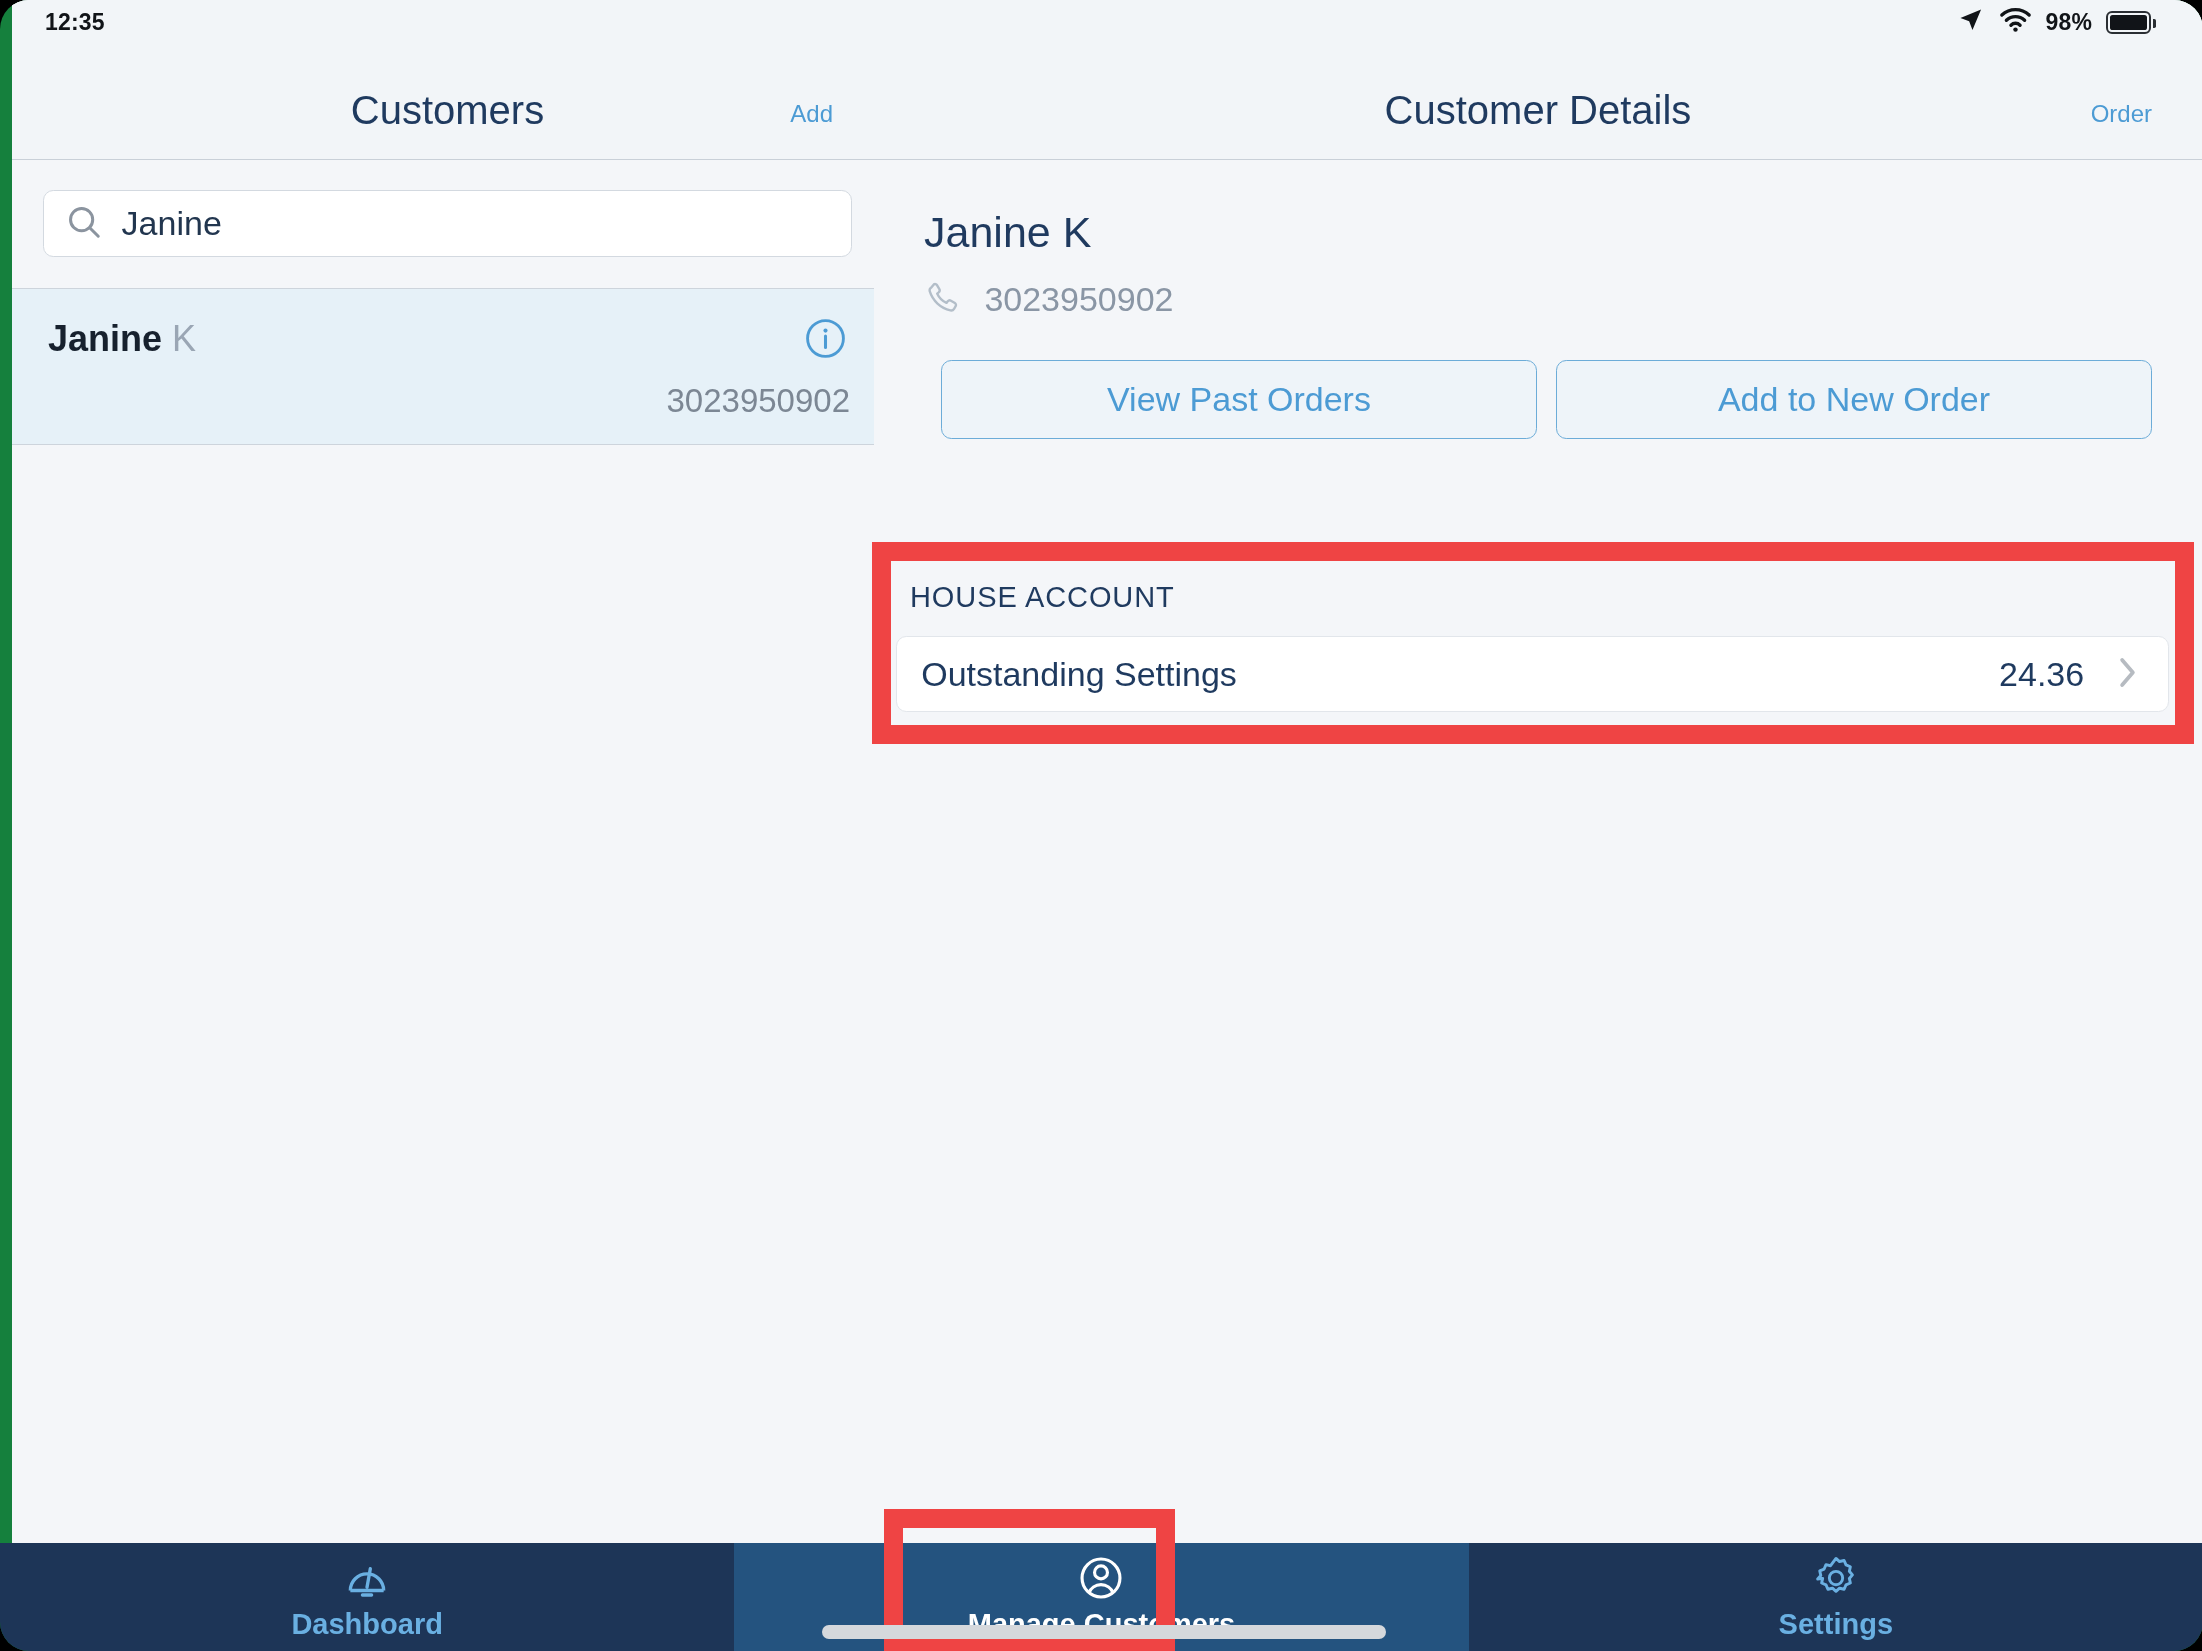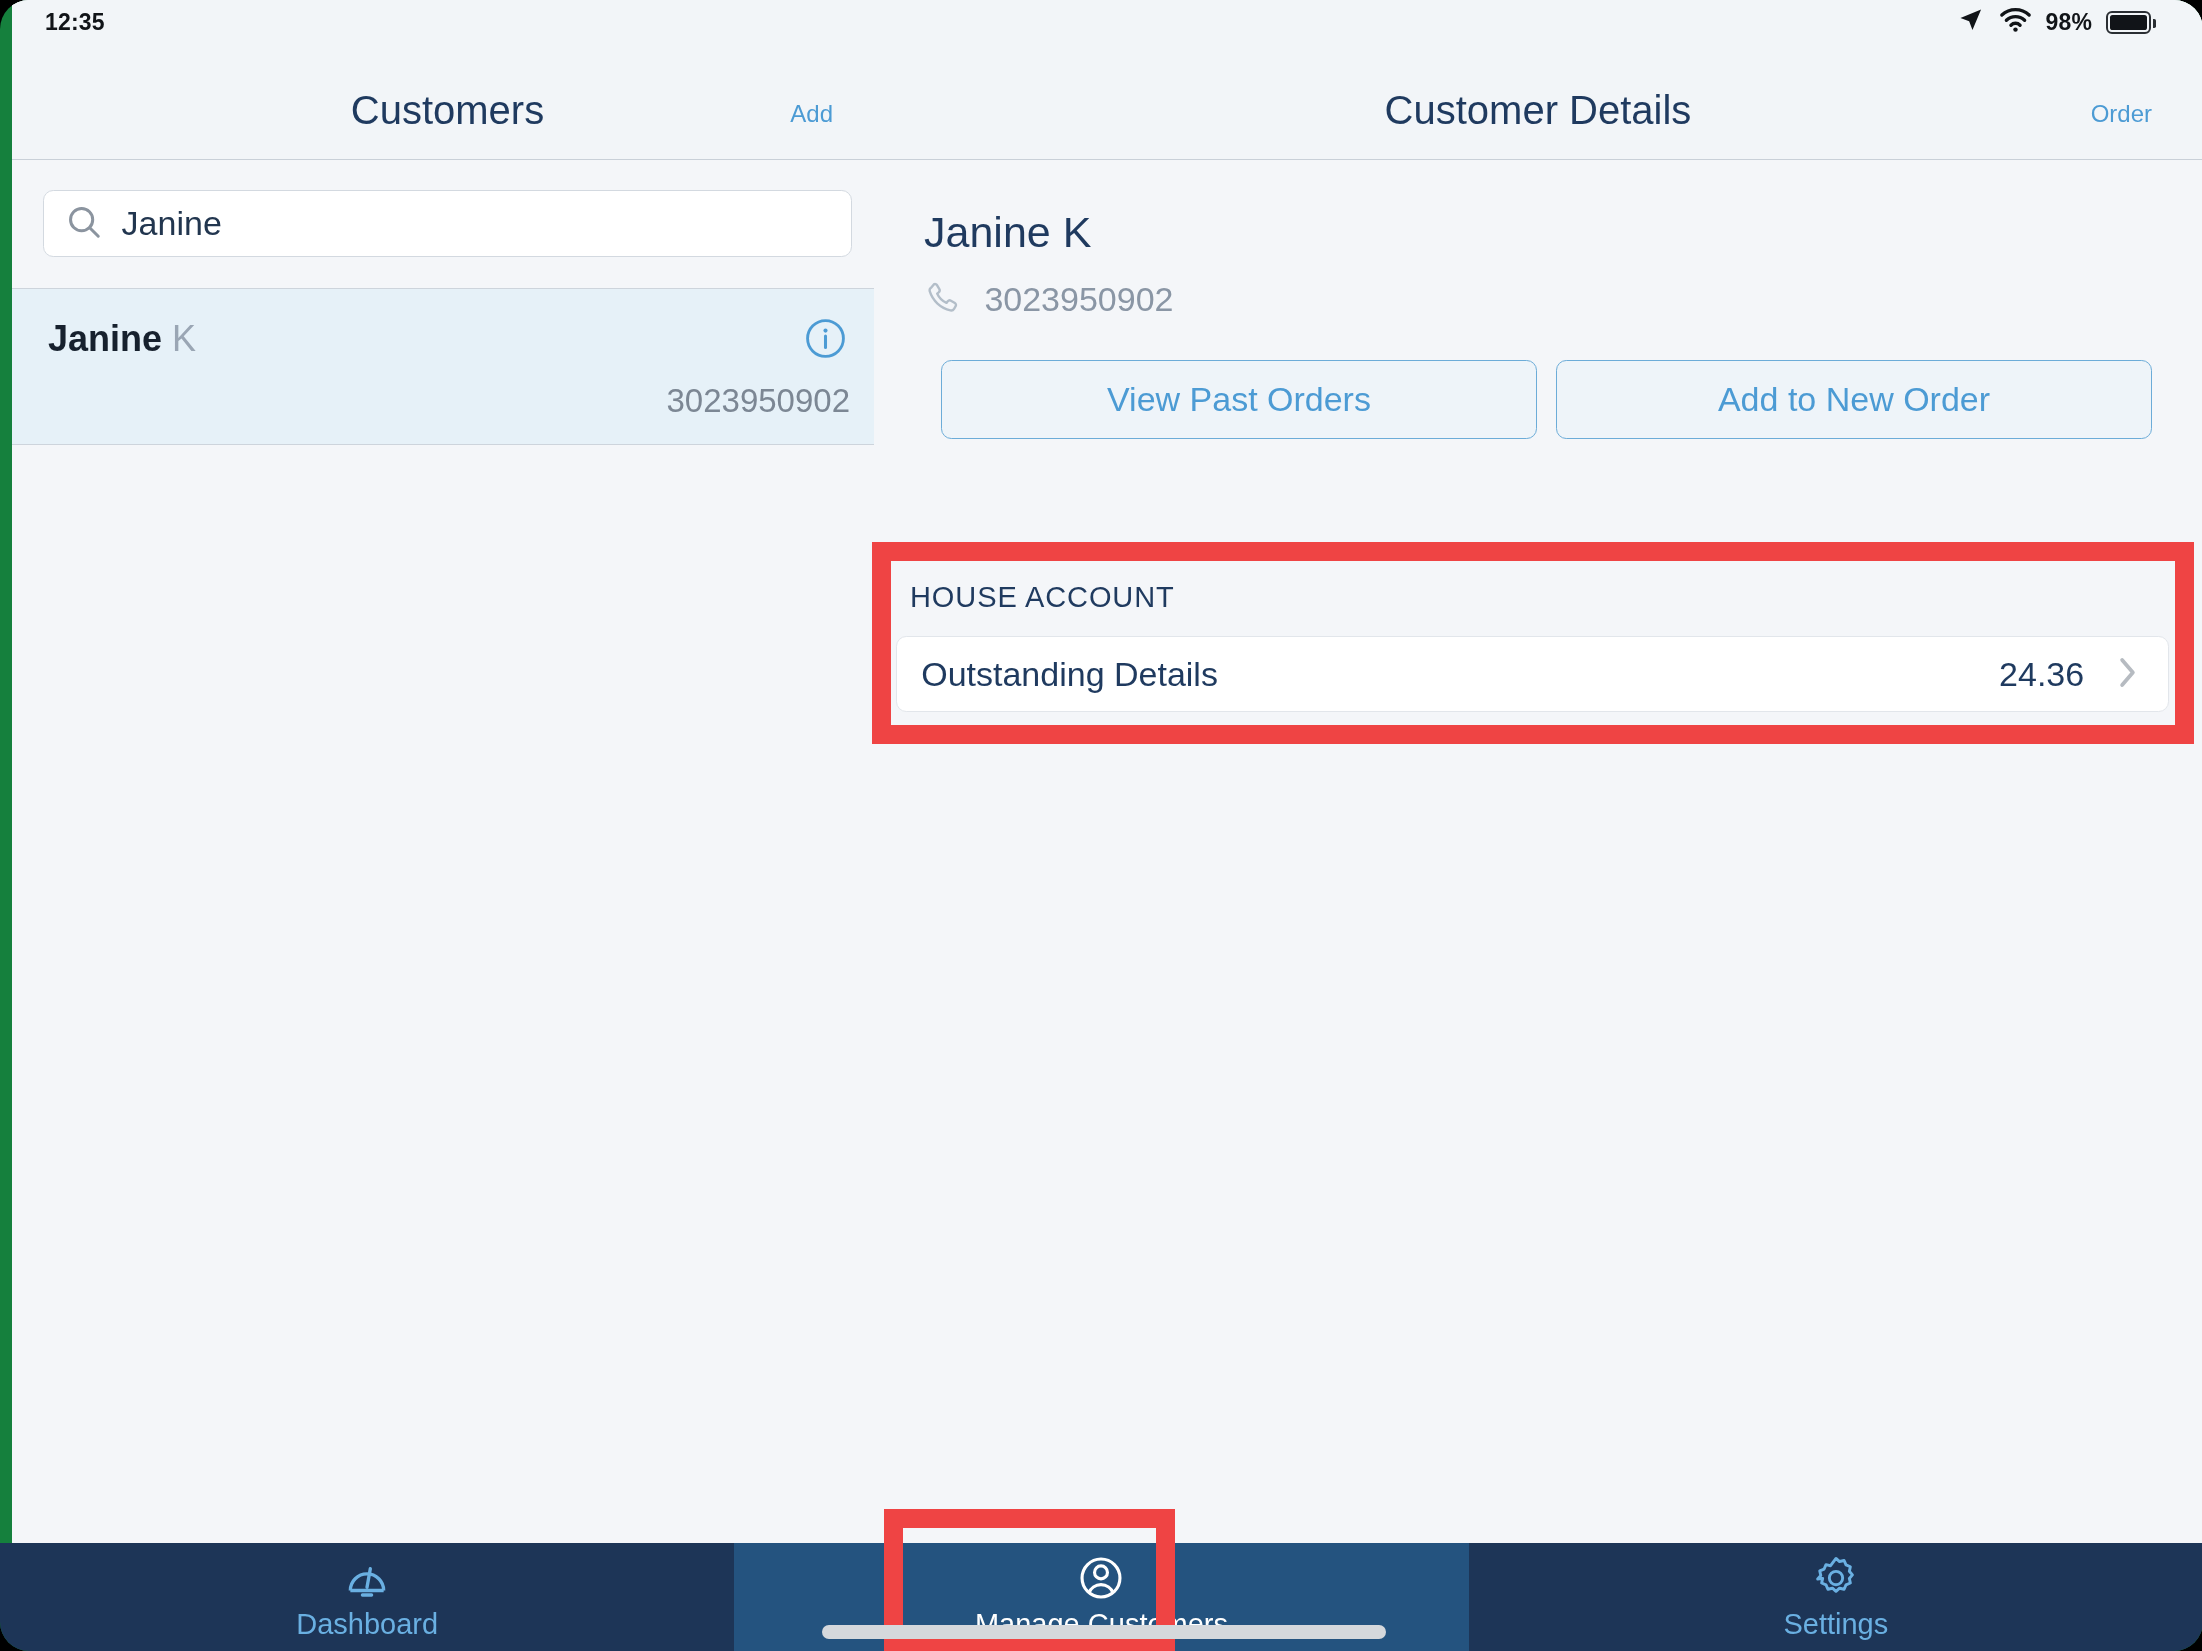--- a/index.html
+++ b/index.html
@@ -258,21 +258,21 @@
     justify-content: center;
     gap: 5.2px;
     color: #6ab0e2;
     font-size: 29px;
   }
   .tab.active {
     background: #24537f;
     color: #ffffff;
   }
   .tab-icon { display: block; height: 50px; }
-  .tab-label { line-height: 1.1; }
+  .tab-label { line-height: 1.1; font-weight: bold; }
 
   .tab-highlight {
     position: absolute;
     left: 884px;
     bottom: 0;
     width: 291px;
     height: 142px;
     border: 19px solid #ef4444;
     z-index: 14;
     pointer-events: none;
@@ -377,21 +377,21 @@
         <div class="btn-row">
           <div class="outline-btn">View Past Orders</div>
           <div class="outline-btn">Add to New Order</div>
         </div>
       </div>
     </div>
 
     <div class="house-section">
       <div class="section-label">HOUSE ACCOUNT</div>
       <div class="balance-card">
-        <span class="balance-label">Outstanding Details</span>
+        <span class="balance-label">Outstanding Settings</span>
         <span class="balance-value">24.36</span>
         <span>
           <svg width="29" height="43" viewBox="0 0 12 24">
             <polyline points="3,5 9,12 3,19" stroke="#b6bbc1" stroke-width="2.1" fill="none" stroke-linecap="round" stroke-linejoin="round"></polyline>
           </svg>
         </span>
       </div>
     </div>
 
     <div class="highlight-box"></div>

